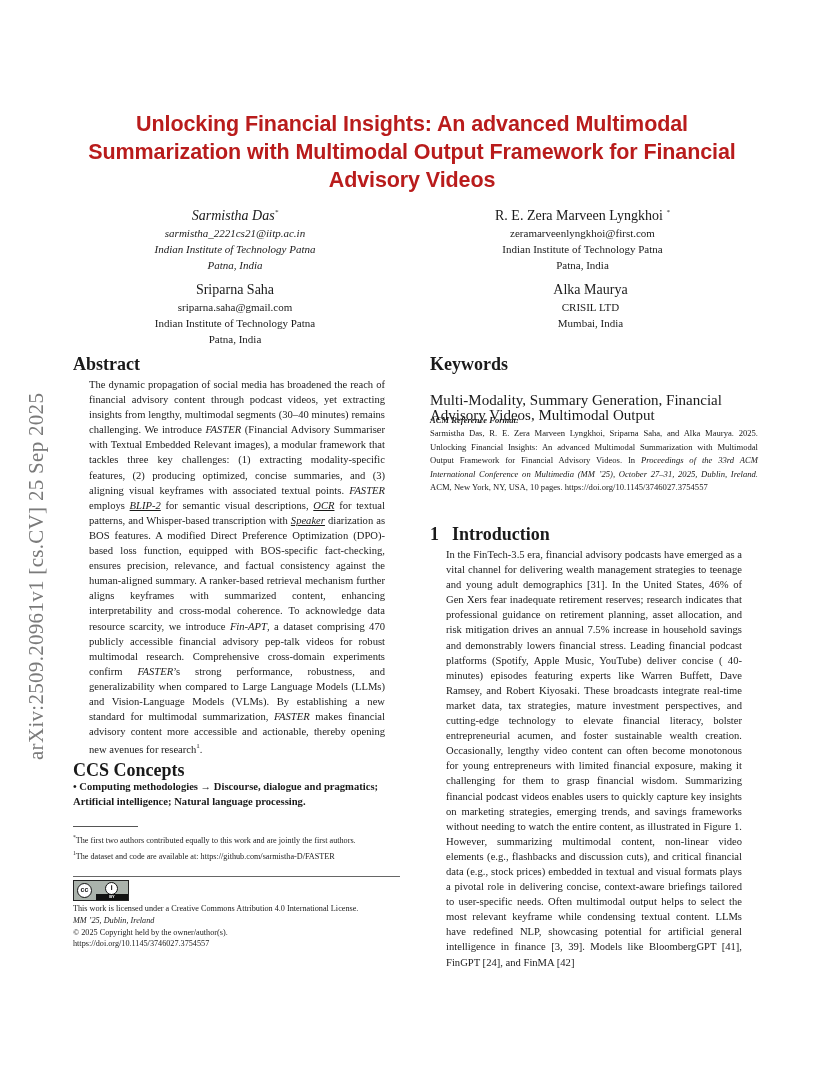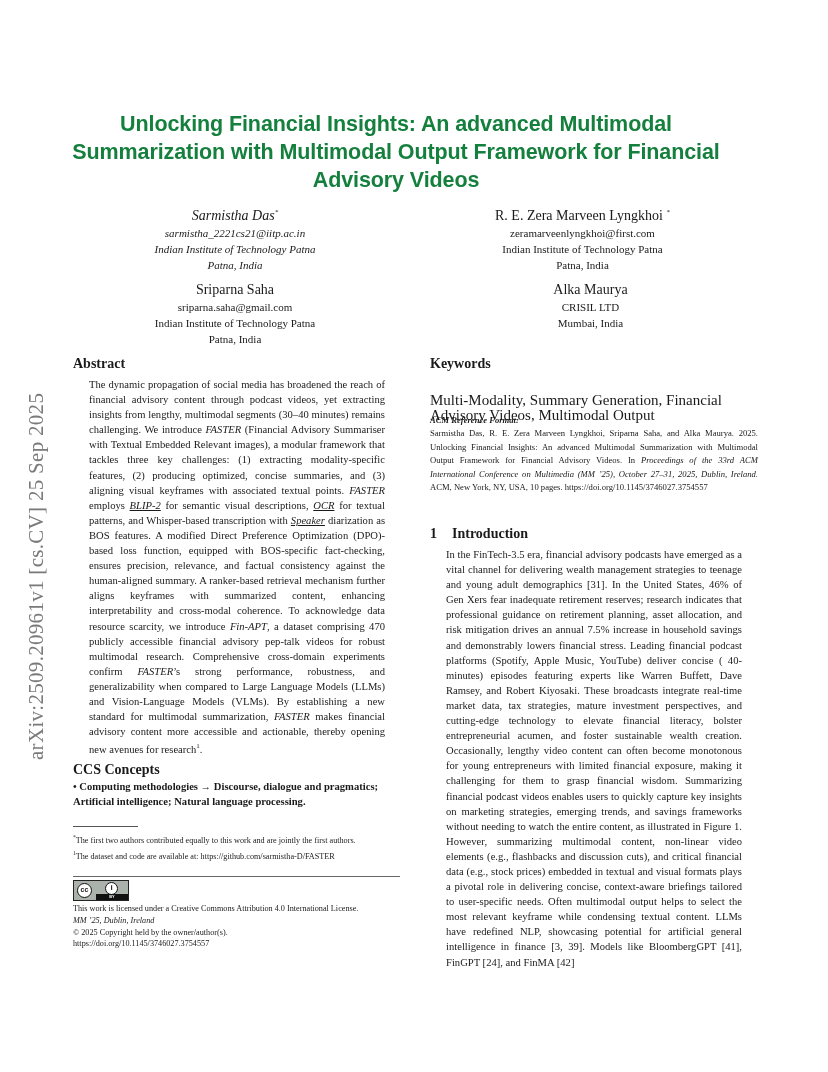--- a/index.html
+++ b/index.html
@@ -1,33 +1,33 @@
 <!DOCTYPE html>
 <html><head>
 <meta charset="utf-8">
 <style>
   html, body { margin: 0; padding: 0; background: #ffffff; }
   body { width: 828px; height: 1072px; position: relative; overflow: hidden;
          font-family: "Liberation Serif", "DejaVu Serif", serif; color: #1a1a1a; }
-  .title { position: absolute; left: 72px; top: 110px; width: 648px; text-align: center;
+  .title { position: absolute; left: 88px; top: 110px; width: 648px; text-align: center;
            font-family: "Liberation Sans", "DejaVu Sans", sans-serif; font-weight: bold;
-           font-size: 21.5px; line-height: 28px; color: #15803d; letter-spacing: -0.1px; }
+           font-size: 21.5px; line-height: 28px; color: #b91c1c; letter-spacing: -0.1px; }
   .author { position: absolute; text-align: center; font-size: 11px; line-height: 16px; }
   .author .name { font-size: 14px; line-height: 19px; }
   .author sup { font-size: 7px; }
   .a1 { left: 110px; top: 203px; width: 250px; font-style: italic; }
   .a2 { left: 450px; top: 203px; width: 265px; }
   .a3 { left: 110px; top: 280px; width: 250px; }
   .a4 { left: 458px; top: 280px; width: 265px; }
   .arxiv { position: absolute; left: 24px; top: 760px; transform-origin: 0 0; transform: rotate(-90deg);
            font-family: "Liberation Serif", serif; font-size: 21px; color: #7a7a7a; white-space: nowrap; letter-spacing: 0.3px; }
   .col { position: absolute; width: 328px; }
   .left { left: 73px; }
   .right { left: 430px; }
-  h2 { font-family: "Liberation Serif", serif; font-weight: bold; font-size: 14px; margin: 0; line-height: 18px; }
+  h2 { font-family: "Liberation Serif", serif; font-weight: bold; font-size: 18px; margin: 0; line-height: 18px; }
   p.body { margin: 16px; font-size: 10.6px; line-height: 15.1px; text-align: justify; }
   .sec-abs { top: 355px; }
   .sec-abs p { margin-top: 4px; }
   .sec-ccs { top: 761px; }
   .ccs-text { font-weight: bold; font-size: 10.6px; line-height: 15px; }
   .footrule { position: absolute; left: 73px; top: 826px; width: 65px; border-top: 0.8px solid #555; }
   .footnotes { position: absolute; left: 73px; top: 831px; width: 330px; font-size: 8.2px; line-height: 12px; }
   .footnotes sup { font-size: 5.5px; }
   .licrule { position: absolute; left: 73px; top: 876px; width: 327px; border-top: 0.8px solid #666; }
   .cc { position: absolute; left: 73px; top: 880px; width: 56px; height: 21px; background: #aab2ab;

